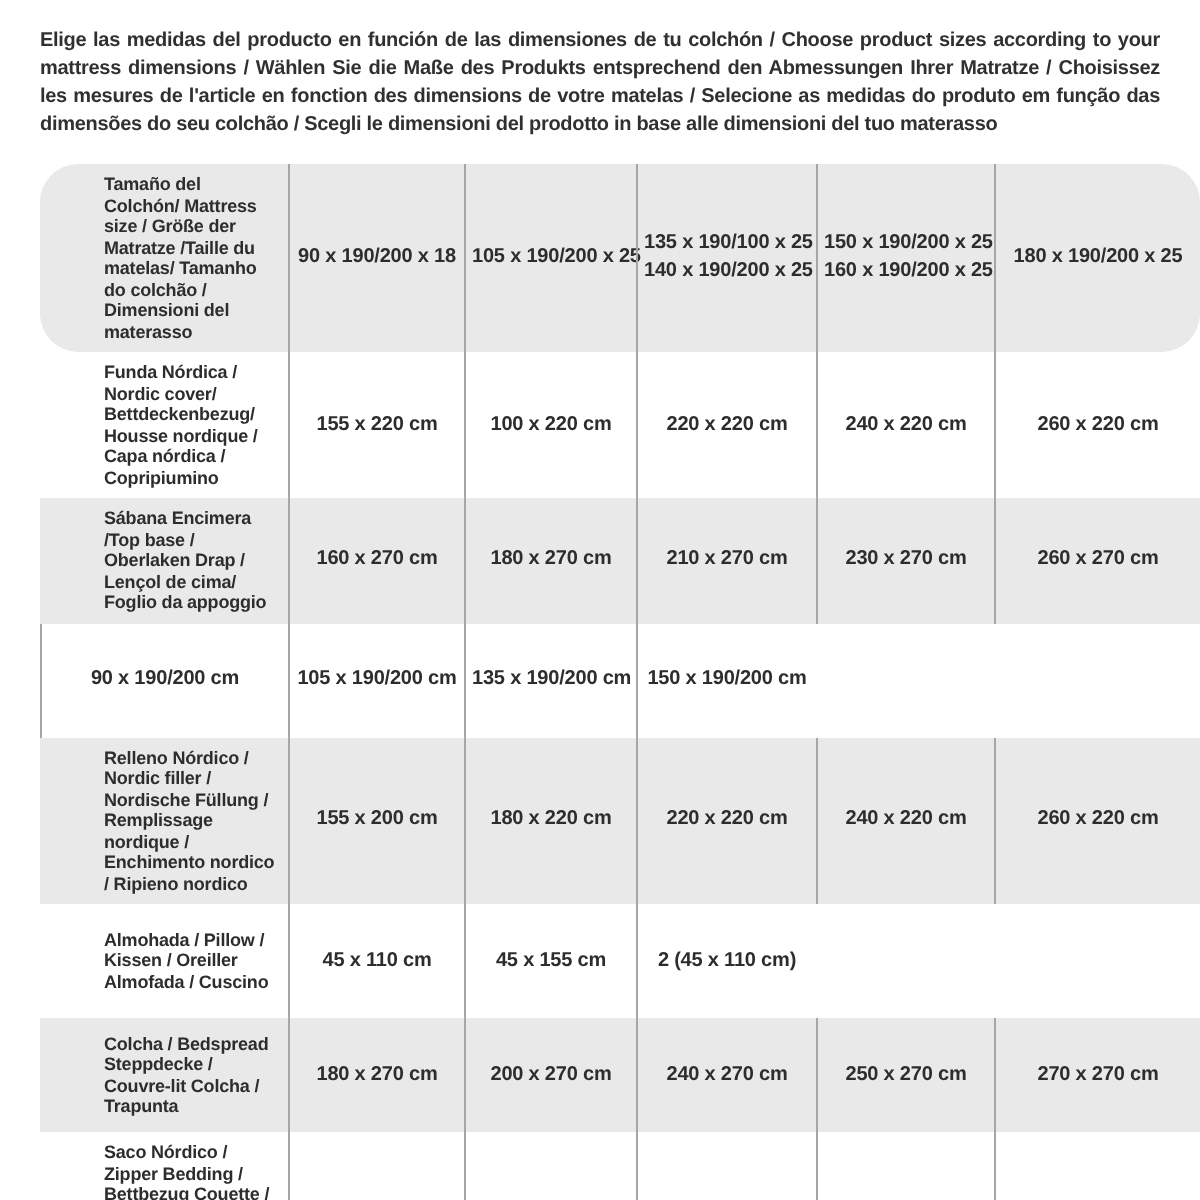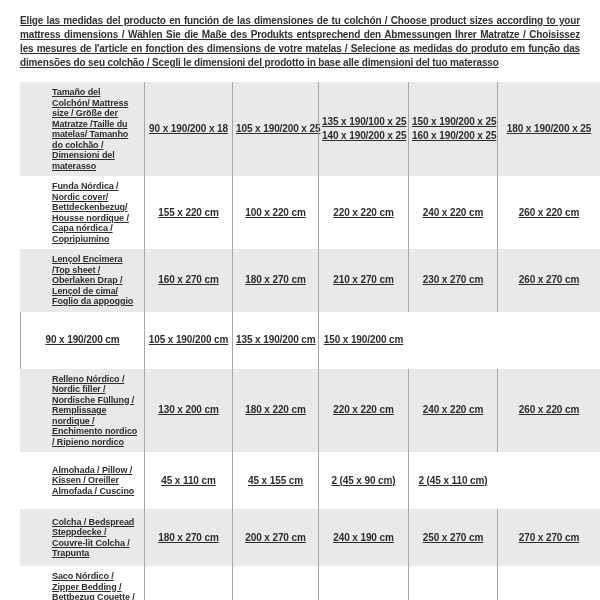--- a/index.html
+++ b/index.html
@@ -10,21 +10,20 @@
     height: 600px;
     overflow: hidden;
     font-family: "Liberation Sans", sans-serif;
     color: #2d2d2d;
   }
   .page {
     box-sizing: border-box;
     width: 600px;
     height: 600px;
     padding: 14px 0 0 20px;
-    text-decoration: underline;
   }
   .intro, .footnote {
     margin: 0;
     padding-right: 20px;
     font-size: 10px;
     font-weight: bold;
     line-height: 14px;
     text-align: justify;
     letter-spacing: -0.15px;
     color: #303030;
@@ -35,21 +34,21 @@
     width: 580px; 
   }
   .row {
     display: grid;
     grid-template-columns: 124px 88px 86px 90px 89px 103px;
     min-height: 57px;
     align-items: stretch;
   }
   .row:nth-child(odd) { background: #e9e9ea; }
   .row:nth-child(even) { background: #ffffff; }
-  .row:first-child { min-height: 66px; }
+  .row:first-child { min-height: 66px; border-radius: 19px; }
   .row:last-child  { min-height: 44px; }
 
   .cell {
     display: flex;
     flex-direction: column;
     justify-content: center;
     box-sizing: border-box;
   }
   .cell.label {
     padding: 5px 4px 5px 32px;
@@ -108,21 +107,21 @@
           <div class="vline">220 x 220 cm</div>
         </div>
         <div class="cell value">
           <div class="vline">240 x 220 cm</div>
         </div>
         <div class="cell value">
           <div class="vline">260 x 220 cm</div>
         </div>
       </div>
       <div class="row">
-    <div class="cell label">Lençol Encimera /Top sheet / Oberlaken Drap / Lençol de cima/ Foglio da appoggio</div>
+    <div class="cell label">Sábana Encimera /Top base / Oberlaken Drap / Lençol de cima/ Foglio da appoggio</div>
   <div class="cell value">
           <div class="vline">160 x 270 cm</div>
         </div>
         <div class="cell value">
           <div class="vline">180 x 270 cm</div>
         </div>
         <div class="cell value">
           <div class="vline">210 x 270 cm</div>
         </div>
         <div class="cell value">
@@ -142,21 +141,21 @@
         <div class="cell value">
           <div class="vline">135 x 190/200 cm</div>
         </div>
         <div class="cell value">
           <div class="vline">150 x 190/200 cm</div>
         </div>
       </div>
       <div class="row">
     <div class="cell label">Relleno Nórdico / Nordic filler / Nordische Füllung / Remplissage nordique / Enchimento nordico / Ripieno nordico</div>
   <div class="cell value">
-          <div class="vline">130 x 200 cm</div>
+          <div class="vline">155 x 200 cm</div>
         </div>
         <div class="cell value">
           <div class="vline">180 x 220 cm</div>
         </div>
         <div class="cell value">
           <div class="vline">220 x 220 cm</div>
         </div>
         <div class="cell value">
           <div class="vline">240 x 220 cm</div>
         </div>
@@ -166,36 +165,33 @@
       </div>
       <div class="row">
     <div class="cell label">Almohada / Pillow / Kissen / Oreiller Almofada / Cuscino</div>
   <div class="cell value">
           <div class="vline">45 x 110 cm</div>
         </div>
         <div class="cell value">
           <div class="vline">45 x 155 cm</div>
         </div>
         <div class="cell value">
-          <div class="vline">2 (45 x 90 cm)</div>
-        </div>
-        <div class="cell value">
           <div class="vline">2 (45 x 110 cm)</div>
         </div>
       </div>
       <div class="row">
     <div class="cell label">Colcha / Bedspread Steppdecke / Couvre-lit Colcha / Trapunta</div>
   <div class="cell value">
           <div class="vline">180 x 270 cm</div>
         </div>
         <div class="cell value">
           <div class="vline">200 x 270 cm</div>
         </div>
         <div class="cell value">
-          <div class="vline">240 x 190 cm</div>
+          <div class="vline">240 x 270 cm</div>
         </div>
         <div class="cell value">
           <div class="vline">250 x 270 cm</div>
         </div>
         <div class="cell value">
           <div class="vline">270 x 270 cm</div>
         </div>
       </div>
       <div class="row">
     <div class="cell label">Saco Nórdico / Zipper Bedding / Bettbezug Couette / Capa de Edredão Copripiumone a sacco</div>

